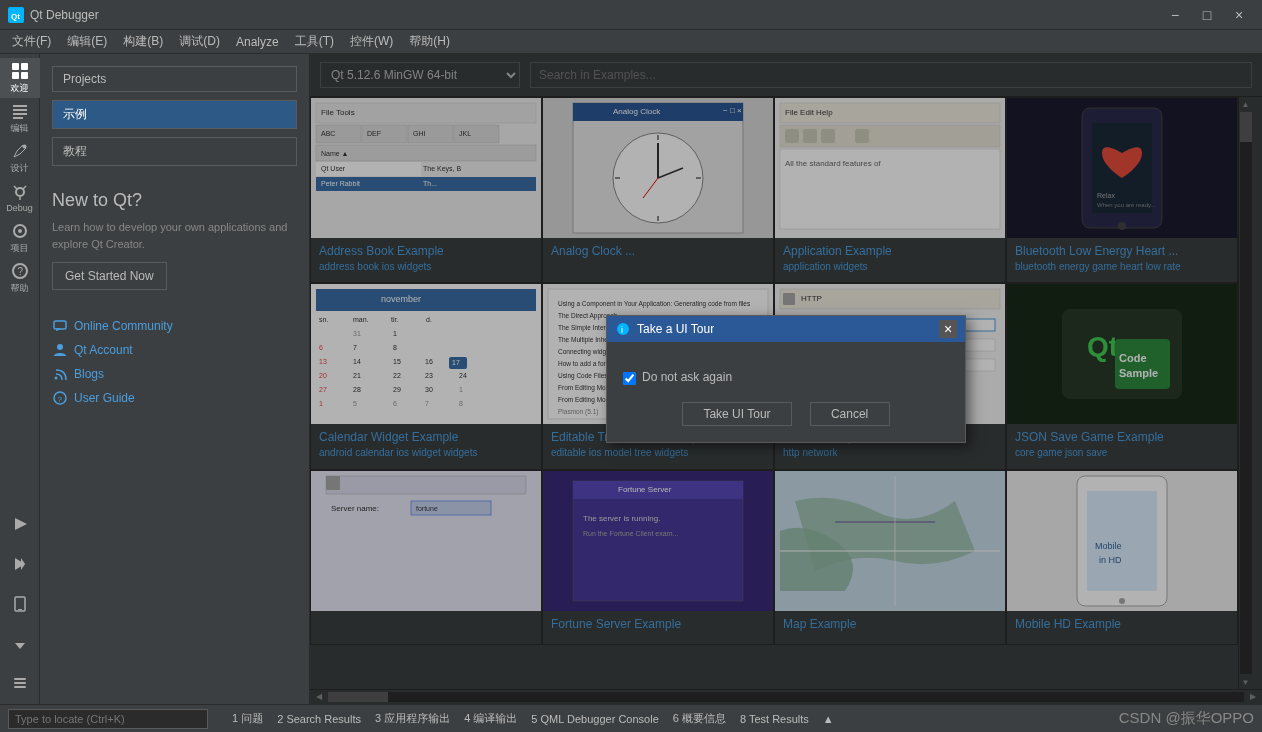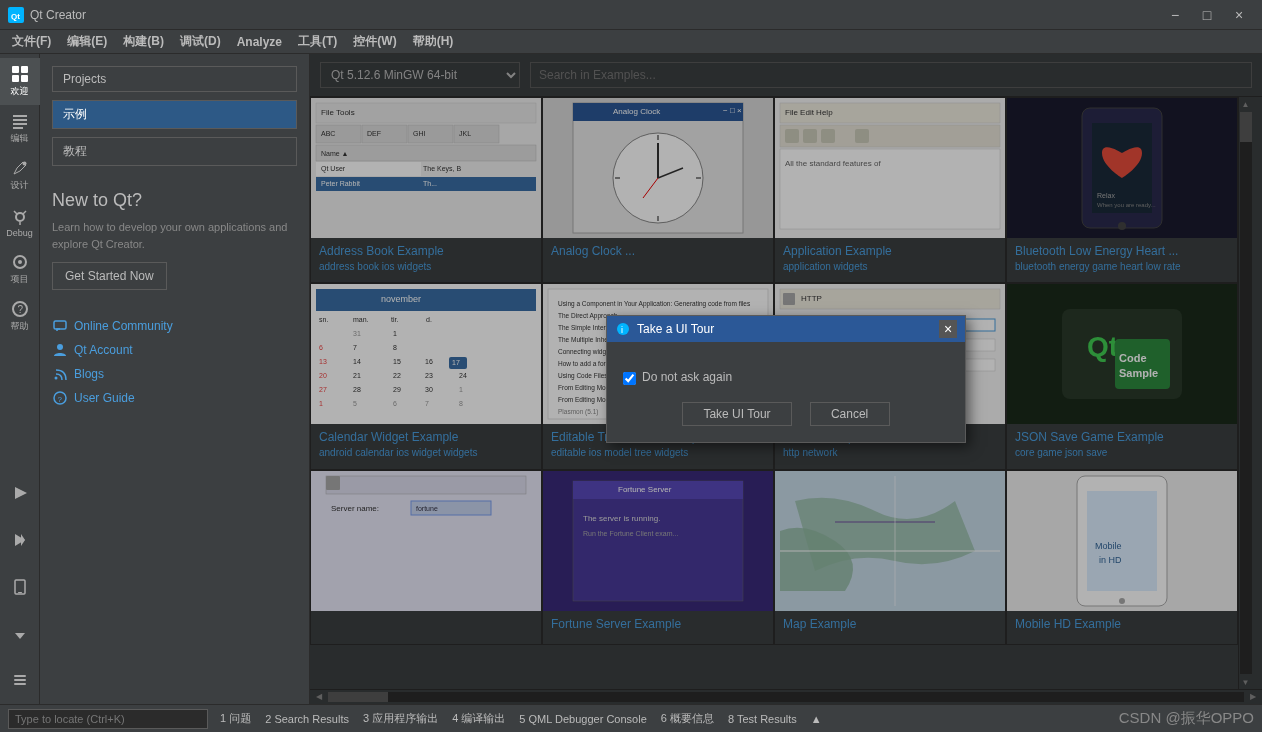--- a/index.html
+++ b/index.html
@@ -20,21 +20,20 @@
     #titlebar .win-btn { width: 30px; height: 22px; display: flex; align-items: center; justify-content: center; cursor: pointer; color: #bbbbbb; font-size: 14px; }
 
     
     #menubar {
       height: 24px;
       background: #3c3f41;
       display: flex;
       align-items: center;
       padding: 0 4px;
       border-bottom: 1px solid #2b2b2b;
-      font-weight: bold;
     }
     .menu-item {
       padding: 2px 8px;
       cursor: pointer;
       color: #bbbbbb;
       font-size: 12px;
     }
 
     
     #main-layout {
@@ -48,21 +47,21 @@
       background: #3c3f41;
       border-right: 1px solid #2b2b2b;
       display: flex;
       flex-direction: column;
       align-items: center;
       padding-top: 4px;
       gap: 0;
     }
     .sidebar-icon-btn {
       width: 40px;
-      height: 47px;
+      height: 40px;
       display: flex;
       flex-direction: column;
       align-items: center;
       justify-content: center;
       cursor: pointer;
       color: #aaaaaa;
       font-size: 9px;
       gap: 2px;
     }
     .sidebar-icon-btn.active { background: #4c5052; color: #ffffff; }
@@ -249,21 +248,21 @@
     }
 
     
     #statusbar {
       height: 28px;
       background: #3c3f41;
       border-top: 1px solid #2b2b2b;
       display: flex;
       align-items: center;
       padding: 0 8px;
-      gap: 4px;
+      gap: 16px;
     }
     .status-search {
       width: 200px;
       height: 20px;
       background: #2b2b2b;
       border: 1px solid #5a5a5a;
       color: #888;
       padding: 0 6px;
       font-size: 11px;
     }
@@ -392,21 +391,21 @@
 </head>
 <body>
 
 <div id="titlebar">
   <div class="title-icon">
     <svg width="16" height="16" viewBox="0 0 16 16">
         <rect width="16" height="16" rx="2" fill="#00b4ff"></rect>
         <text x="3" y="12" fill="white" font-size="8" font-weight="bold">Qt</text>
       </svg>
   </div>
-  <span class="title-text">Qt Creator</span>
+  <span class="title-text">Qt Debugger</span>
   <div class="win-controls">
     <div class="win-btn">−</div>
     <div class="win-btn">□</div>
     <div class="win-btn close">×</div>
   </div>
 </div>
 
 <div id="menubar">
   <div class="menu-item">文件(F)</div>
   <div class="menu-item">编辑(E)</div>

